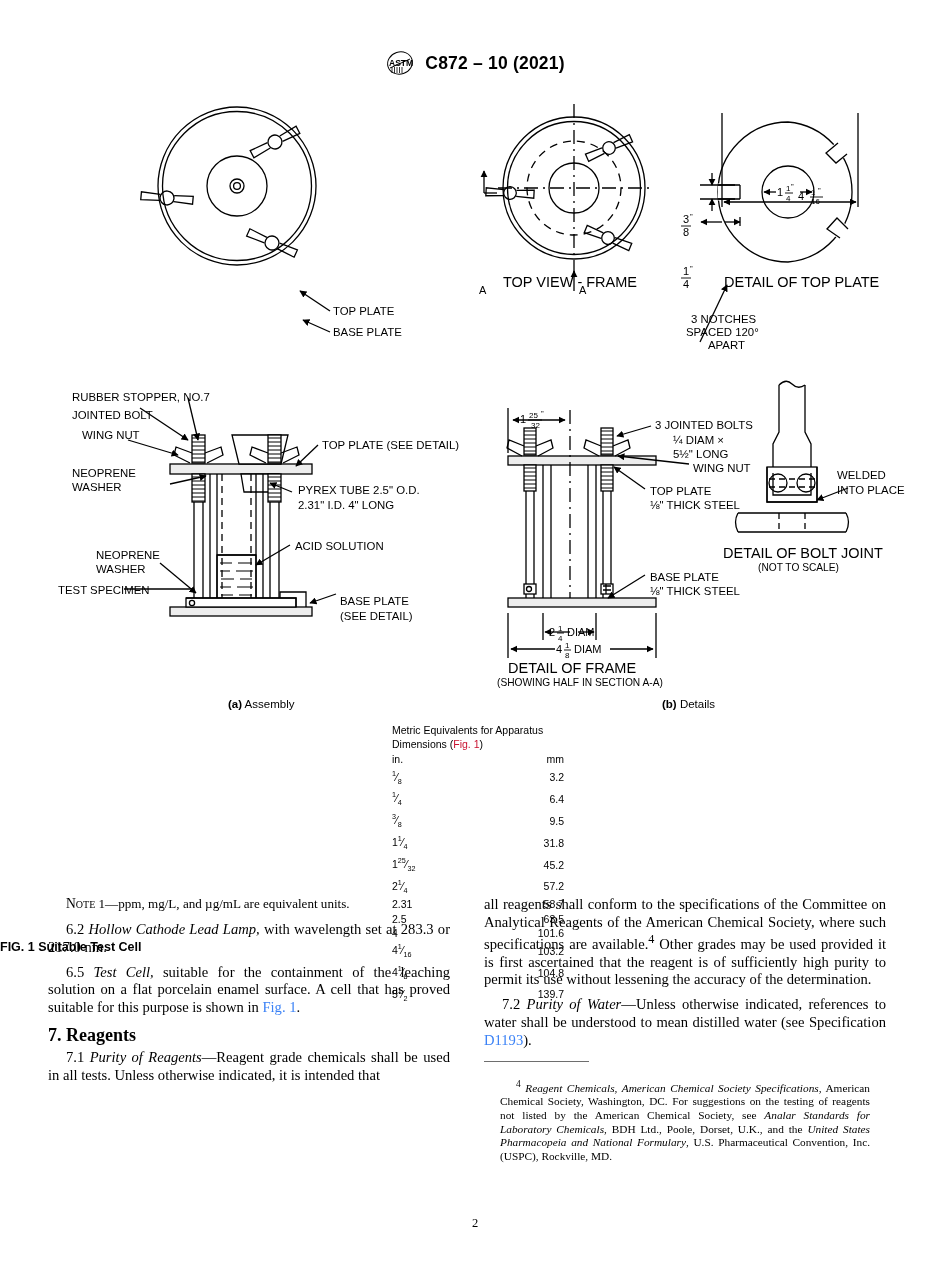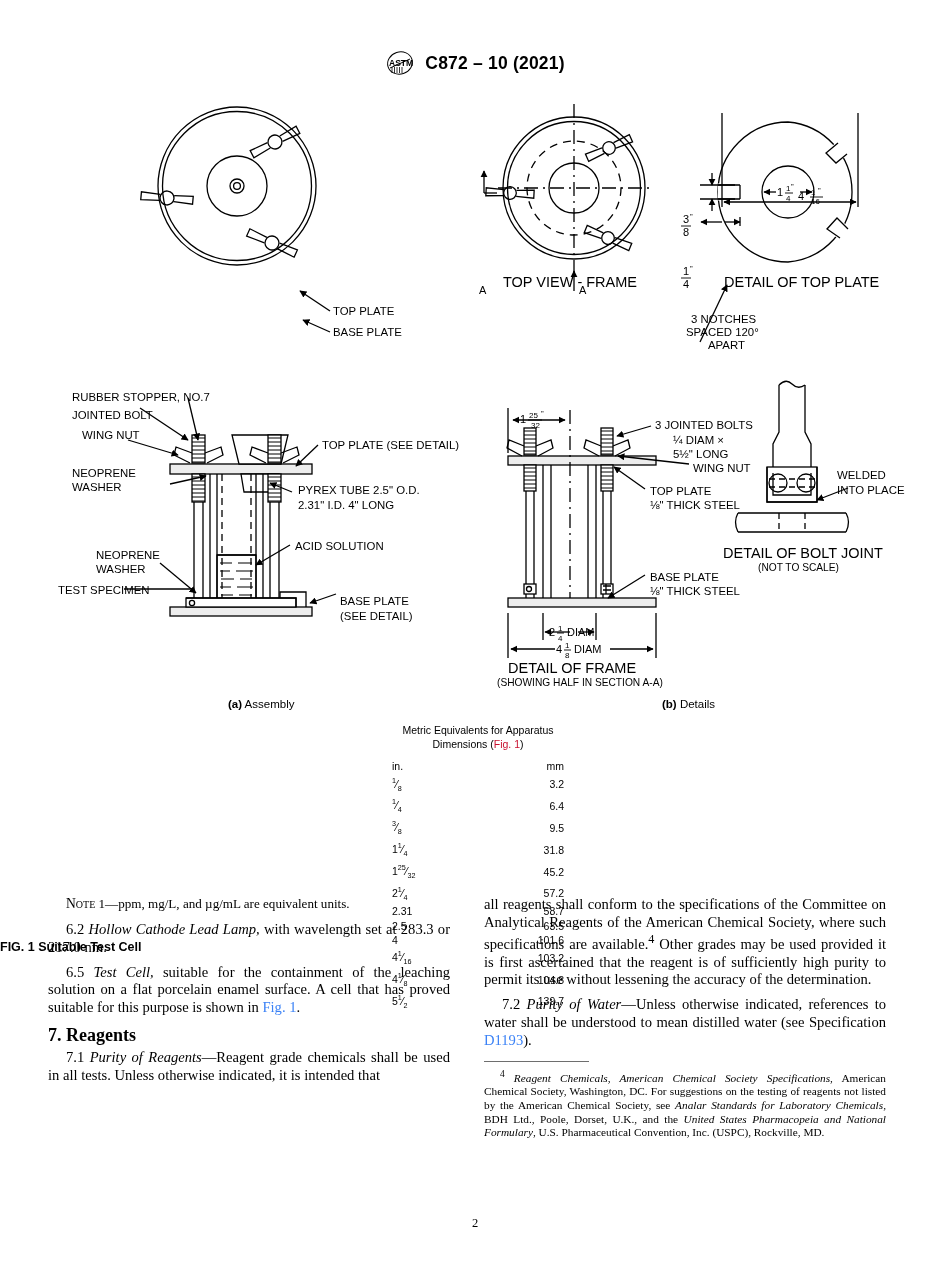--- a/index.html
+++ b/index.html
@@ -33,23 +33,23 @@
   }
   .subcap b{font-weight:bold;}
   .subcap-a{left:228px;top:603px;}
   .subcap-b{left:662px;top:603px;}
 
   
   .metric{
     position:absolute;left:392px;top:628px;width:172px;
     font-family:"Liberation Sans", sans-serif;font-size:10.5px;line-height:14.2px;
   }
-  .metric .mt-title{text-align:center;}
+  .metric .mt-title{text-align:left;}
   .metric .mt-title .lnk{color:#c8102e;}
-  .metric table{border-collapse:collapse;width:100%;margin-top:8px;}
+  .metric table{border-collapse:collapse;width:100%;margin-top:1px;}
   .metric td{padding:0;font-size:10.5px;line-height:14.2px;}
   .metric td.c1{text-align:left;}
   .metric td.c2{text-align:right;}
   sup.fr,sub.fr{font-size:7.2px;}
 
   
   .cols{position:absolute;left:0;top:896px;width:950px;}
   .col{position:absolute;width:402px;top:0;}
   .col-l{left:48px;}
   .col-r{left:484px;}
@@ -59,21 +59,21 @@
   .note .sc{font-variant:small-caps;font-size:13.6px;}
   i,em{font-style:italic;}
   .lnk{color:#3b82f6;}
   h3{
     font-size:18px;margin:11px 0 5px 0;font-weight:bold;line-height:17px;
   }
   .fnrule{
     width:105px;height:0;border-top:1.6px solid #6e6e6e;margin:12px 0 6px 0;
   }
   .footnote{
-    font-size:11.3px;line-height:13.6px;text-align:justify;text-indent:16px;margin:0;
+    font-size:11.3px;line-height:13.6px;text-align:justify;text-indent:16px;margin:16px;
   }
   .pageno{
     position:absolute;left:0;top:1216px;width:950px;text-align:center;font-size:12.5px;
   }
 </style>
 </head>
 <body>
 
 <div class="page">
 

